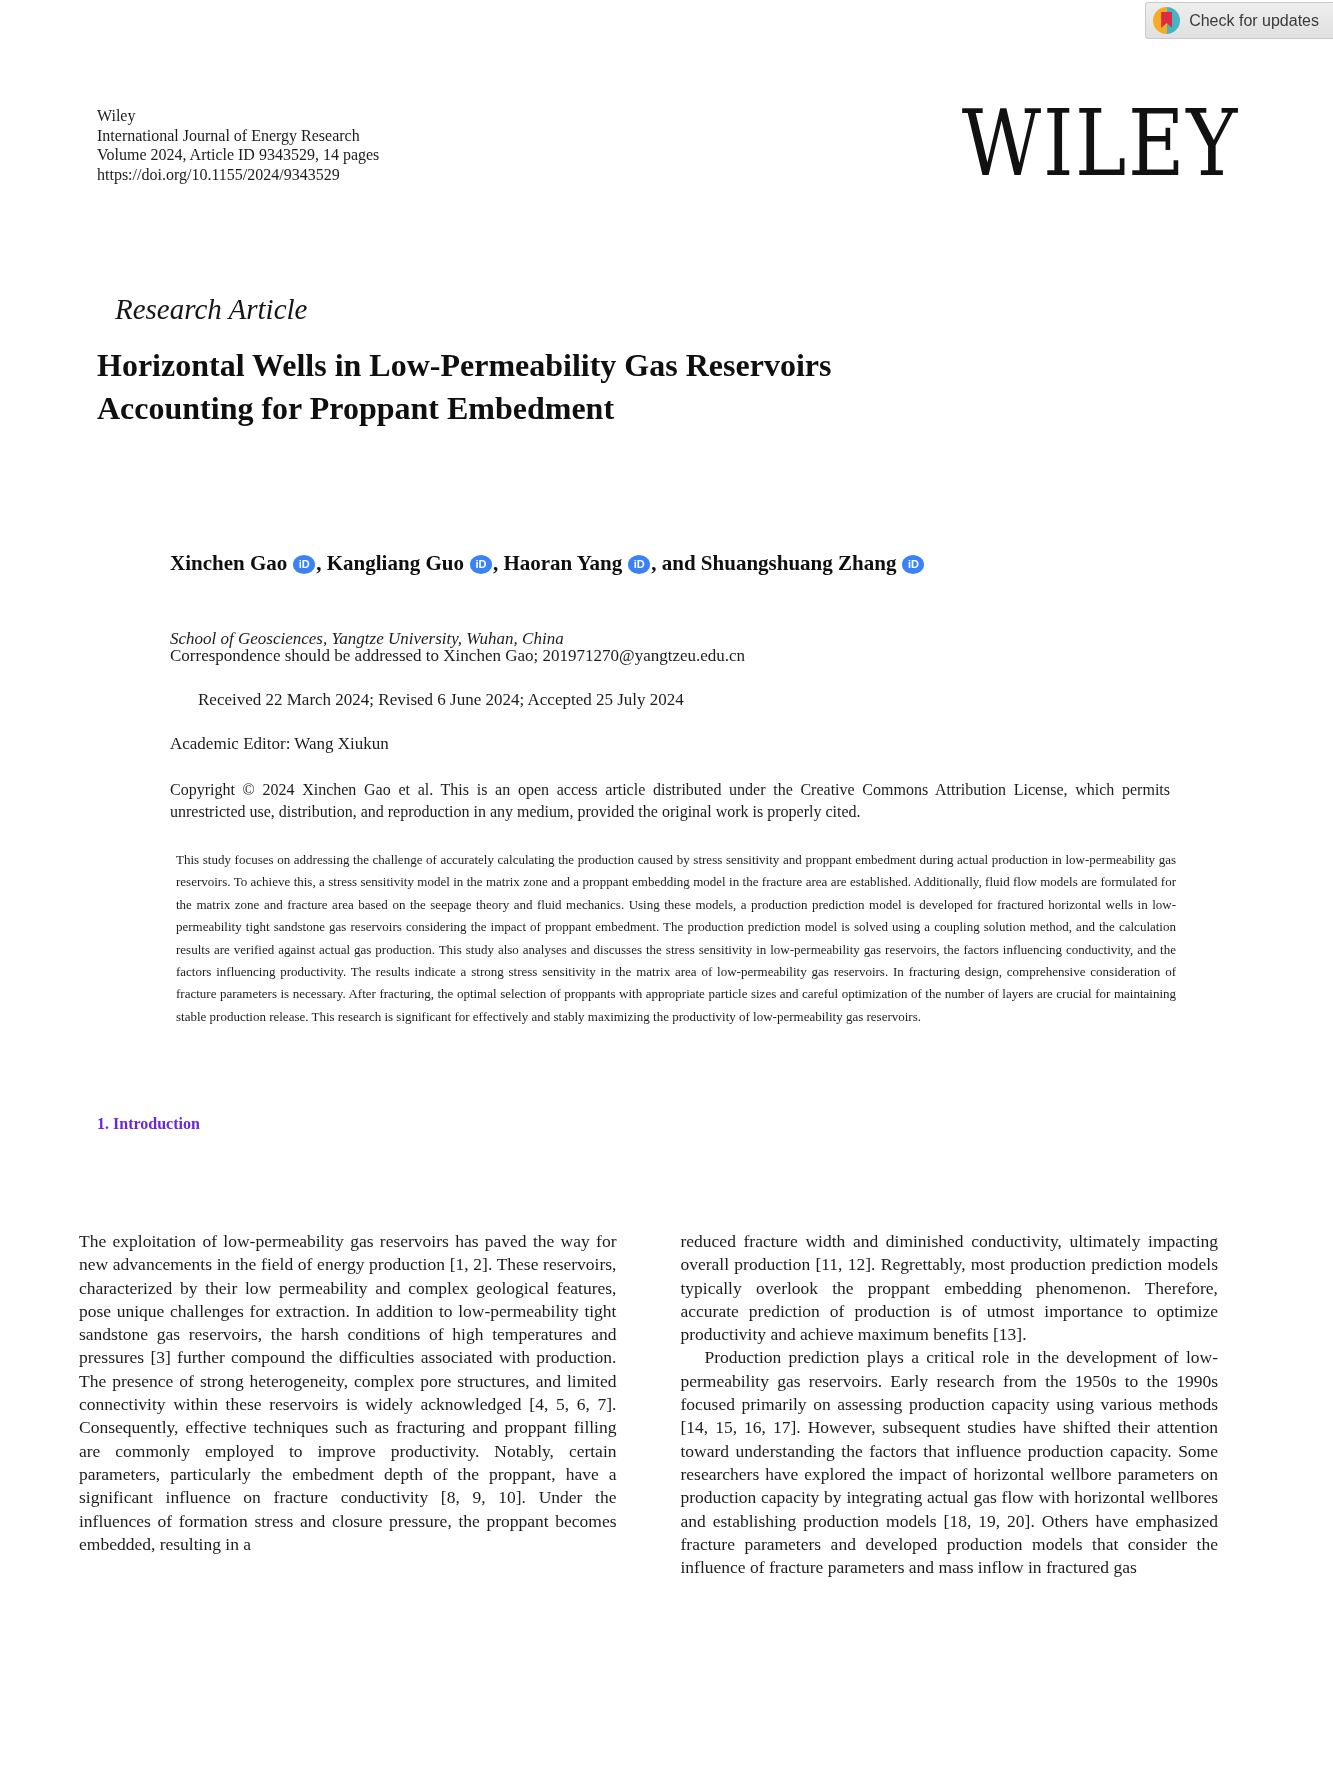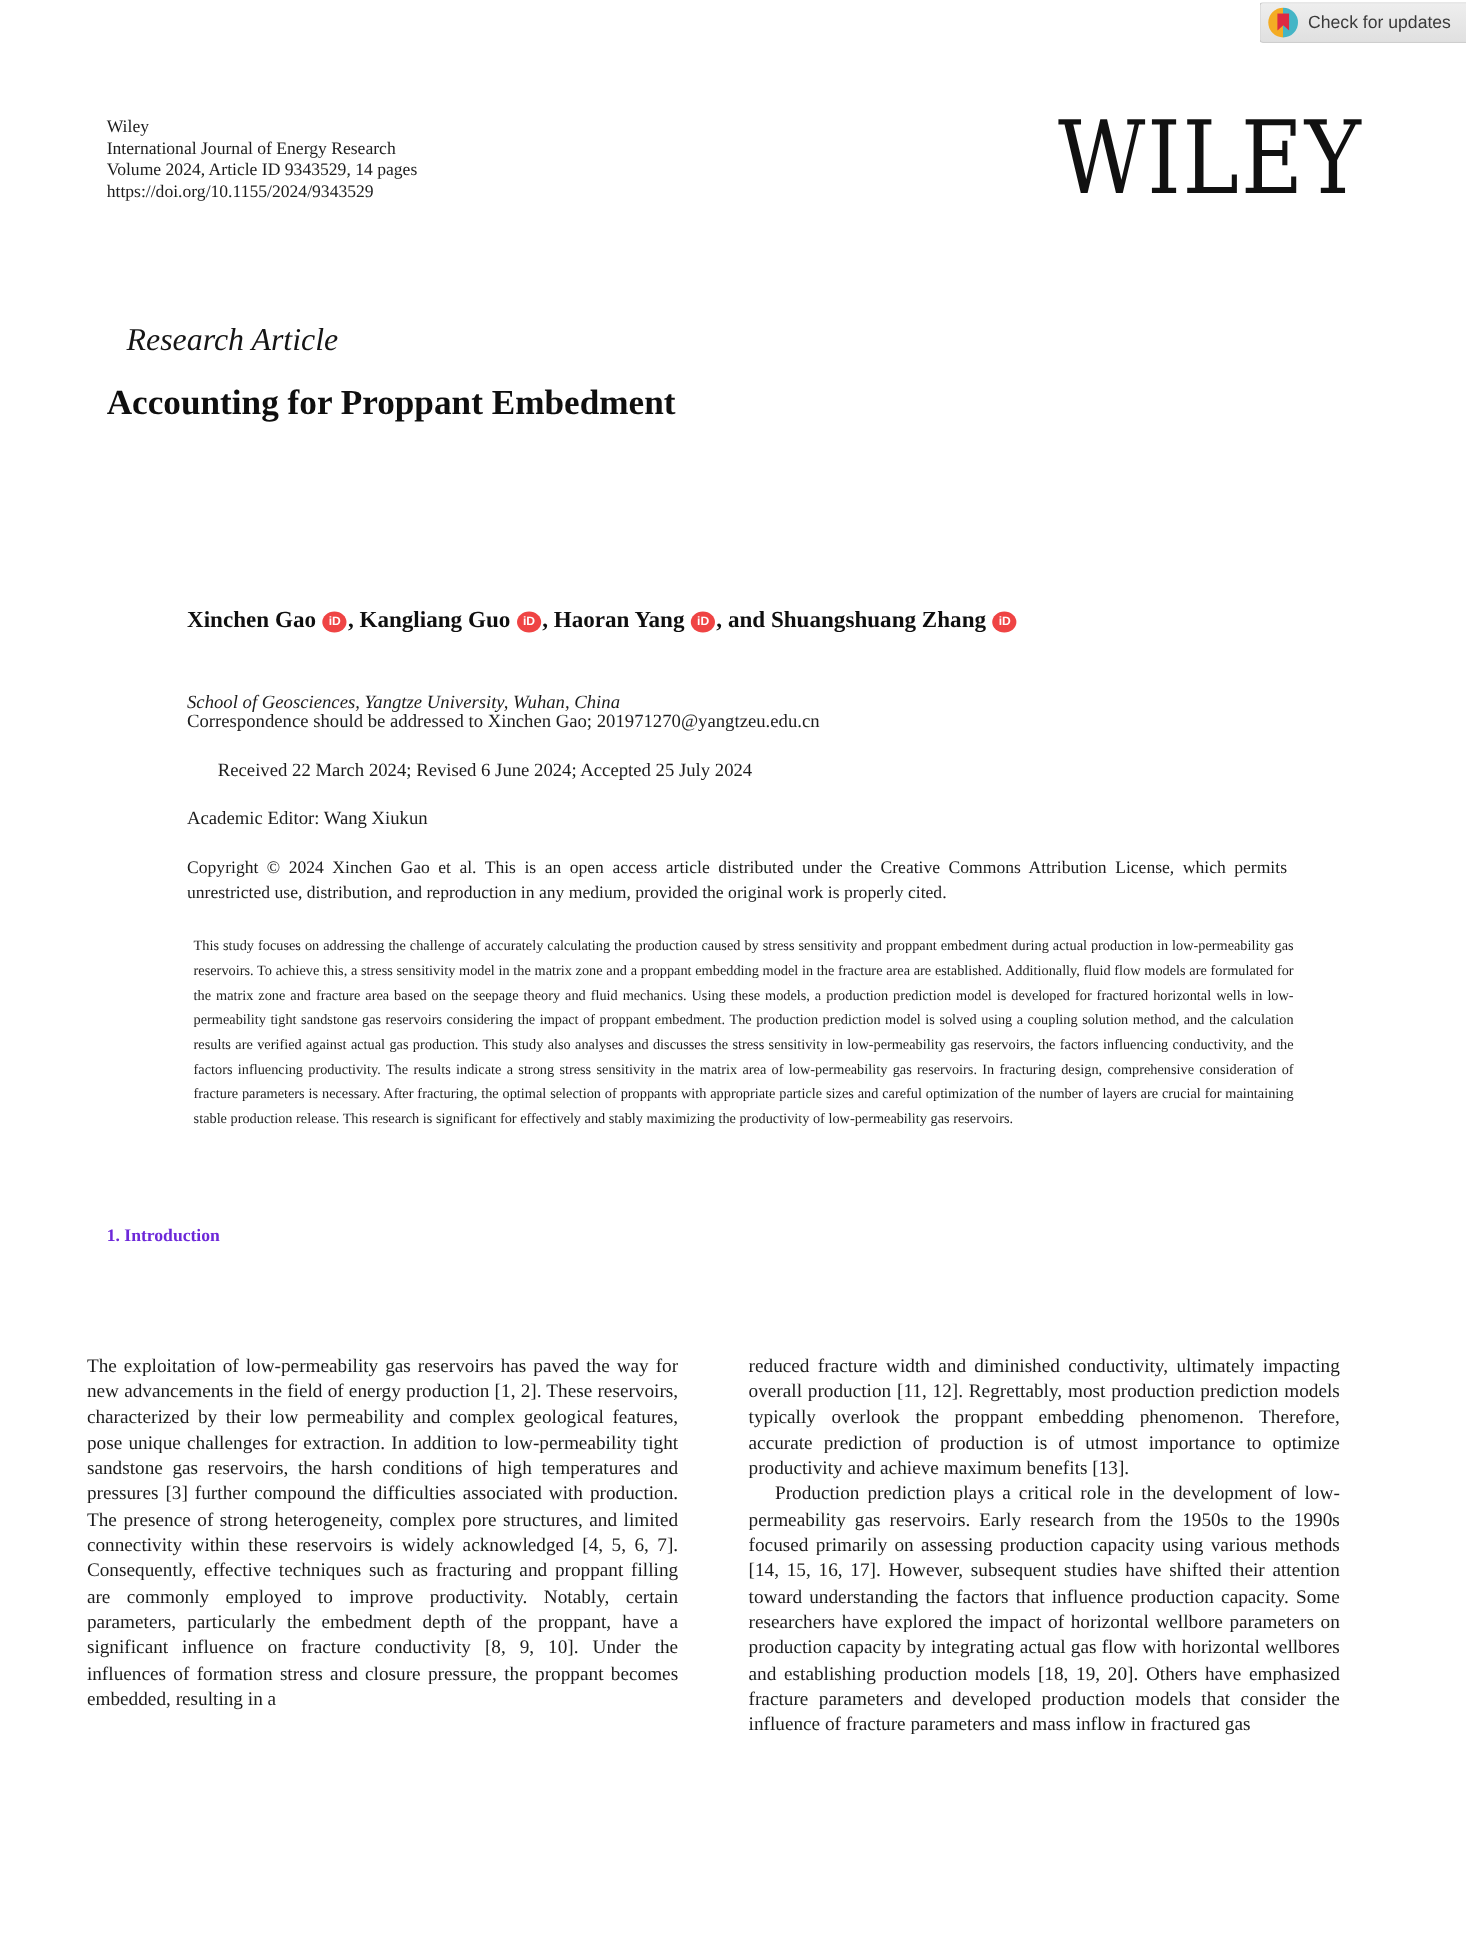--- a/index.html
+++ b/index.html
@@ -59,21 +59,21 @@
     font-weight: 700; font-size: 32px; line-height: 43px; color: #0f0f0f;
   }
 
   
   .byline {
     position: absolute; top: 551px; left: 170px;
     font-weight: 700; font-size: 21px; color: #0f0f0f;
   }
   .orcid-badge {
     display: inline-block; width: 22px; height: 19px;
-    border-radius: 50%; background: #ef4444; color: #fff;
+    border-radius: 50%; background: #3b82f6; color: #fff;
     font-family: "Liberation Sans", sans-serif;
     font-size: 11px; line-height: 19px; font-weight: 700;
     text-align: center; margin-left: 6px; margin-right: 1px;
     vertical-align: 2px; cursor: pointer;
   }
   .affiliation { position: absolute; top: 583px; left: 170px; font-style: italic; font-size: 17px; margin-top: 46px; }
   .correspondence { position: absolute; top: 646px; left: 170px; font-size: 17px; }
   .history { position: absolute; top: 690px; left: 170px; font-size: 17px; margin-left: 28px; }
   .editor { position: absolute; top: 734px; left: 170px; font-size: 17px; }
   .copyright {
@@ -109,20 +109,21 @@
 <div class="masthead-left">
   <div>Wiley</div>
   <div>International Journal of Energy Research</div>
   <div>Volume 2024, Article ID 9343529, 14 pages</div>
   <div>https://doi.org/10.1155/2024/9343529</div>
 </div>
 <div class="wiley-logo">WILEY</div>
 
 <div class="article-kind">Research Article</div>
 <div class="article-title">
+  <div>Horizontal Wells in Low-Permeability Gas Reservoirs</div>
   <div>Accounting for Proppant Embedment</div>
 </div>
 
 <div class="byline">
   <span>Xinchen Gao</span><span class="orcid-badge">iD</span><span>, </span>
   <span>Kangliang Guo</span><span class="orcid-badge">iD</span><span>, </span>
   <span>Haoran Yang</span><span class="orcid-badge">iD</span><span>, and </span>
   <span>Shuangshuang Zhang</span><span class="orcid-badge">iD</span>
 </div>
 

